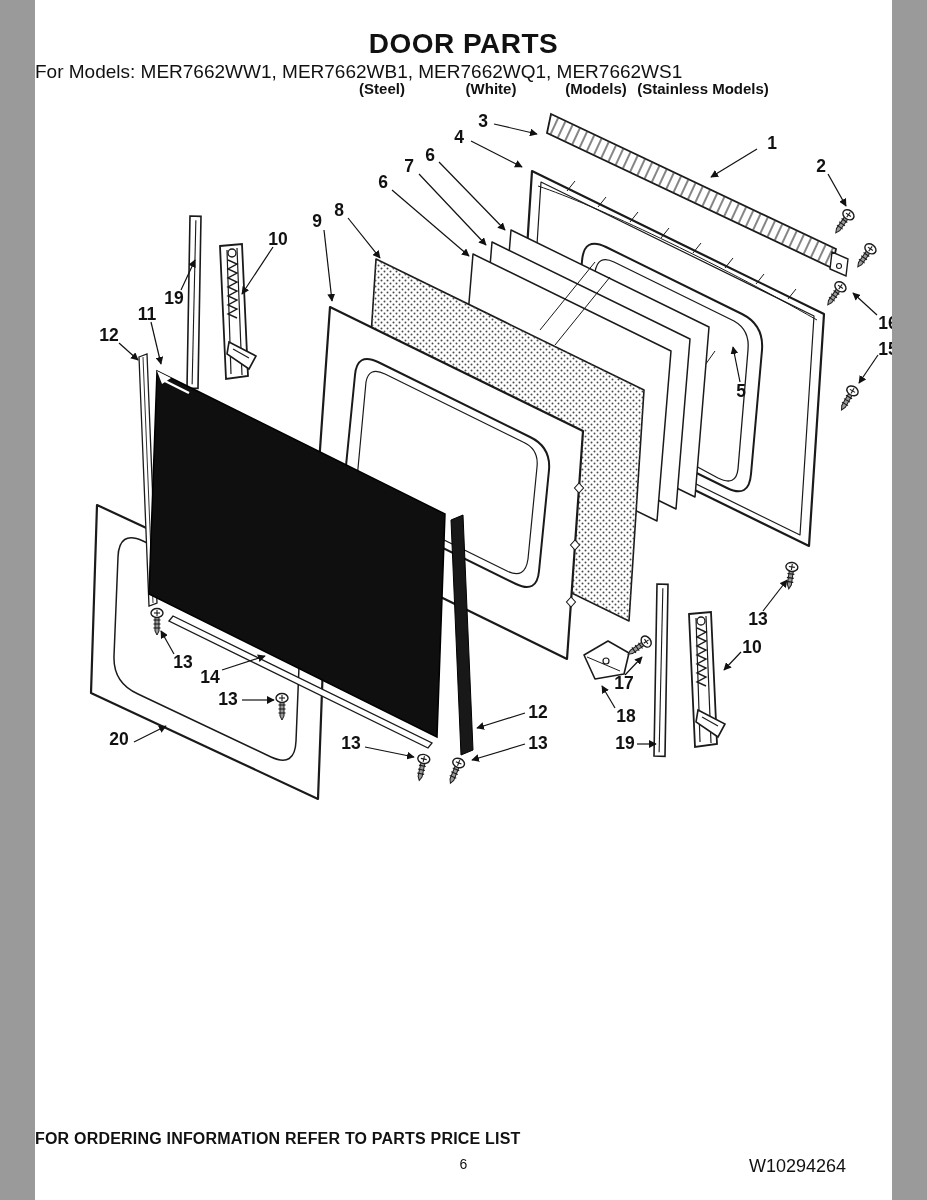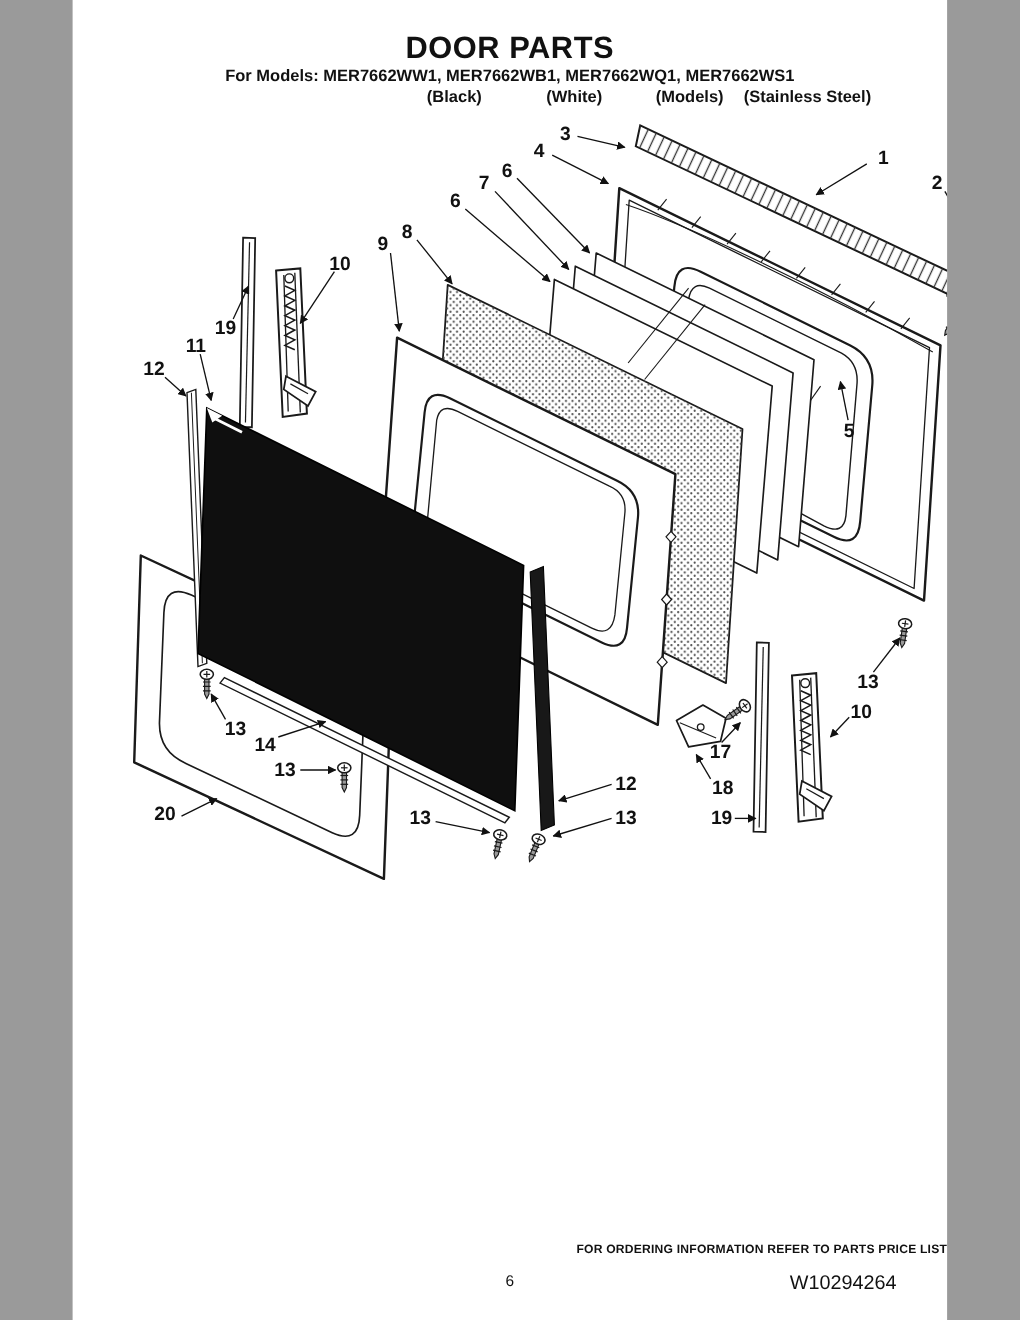--- a/index.html
+++ b/index.html
@@ -1,45 +1,45 @@
 <!DOCTYPE html>
 <html><head>
 <meta charset="utf-8">
 <style>
   html,body{margin:0;padding:0;background:#9a9a9a;}
-  .page{position:relative;width:795px;height:1200px;margin:0 auto;background:#ffffff;
+  .page{position:relative;width:857px;height:1200px;margin:0 auto;background:#ffffff;
         font-family:"Liberation Sans",sans-serif;color:#111;overflow:hidden;}
   .title{position:absolute;top:28px;left:0;width:100%;text-align:center;
          font-size:28px;font-weight:bold;letter-spacing:.5px;}
-  .models{position:absolute;top:61px;left:0;width:100%;text-align:center;
-          font-size:15px;font-weight:bold;}
+  .models{position:absolute;top:61px;left:0;width:100%;
+          font-size:19px;font-weight:normal;}
   .finishes{position:absolute;top:80px;left:0;width:100%;height:20px;
             font-size:15px;font-weight:bold;}
   .finish{position:absolute;transform:translateX(-50%);white-space:nowrap;}
   .diagram{position:absolute;left:0;top:0;}
   .leader{stroke:#111;stroke-width:1.2;fill:none;}
   .callout{font-family:"Liberation Sans",sans-serif;font-size:17.5px;font-weight:bold;
            fill:#111;text-anchor:middle;}
-  .footer-note{position:absolute;top:1130px;left:0;width:100%;text-align:right;
-               font-size:11px;font-weight:bold;letter-spacing:.2px;}
+  .footer-note{position:absolute;top:1130px;left:0;width:100%;text-align:left;
+               font-size:16px;font-weight:bold;letter-spacing:.2px;}
   .page-num{position:absolute;top:1156px;left:0;width:100%;text-align:center;font-size:14px;}
   .doc-num{position:absolute;top:1156px;right:46px;font-size:18px;}
 </style>
 </head>
 <body>
 
 <div class="page">
 
   <div class="title">DOOR PARTS</div>
   <div class="models">For Models: MER7662WW1, MER7662WB1, MER7662WQ1, MER7662WS1</div>
   <div class="finishes">
-    <span class="finish" style="left:347px">(Black)</span>
+    <span class="finish" style="left:347px">(Steel)</span>
     <span class="finish" style="left:456px">(White)</span>
     <span class="finish" style="left:561px">(Models)</span>
-    <span class="finish" style="left:668px">(Stainless Steel)</span>
+    <span class="finish" style="left:668px">(Stainless Models)</span>
   </div>
 
   <svg class="diagram" width="927" height="1200" viewBox="0 0 927 1200">
     <defs>
       <marker id="arrow" viewBox="0 0 10 10" refX="9" refY="5" markerWidth="6.5" markerHeight="6.5" orient="auto-start-reverse">
         <path d="M0,0 L10,5 L0,10 Z" fill="#111"></path>
       </marker>
       <pattern id="hatchP" width="8" height="8" patternUnits="userSpaceOnUse" patternTransform="rotate(25)">
         <line x1="4" y1="0" x2="4" y2="8" stroke="#333" stroke-width="1.2"></line>
       </pattern>

